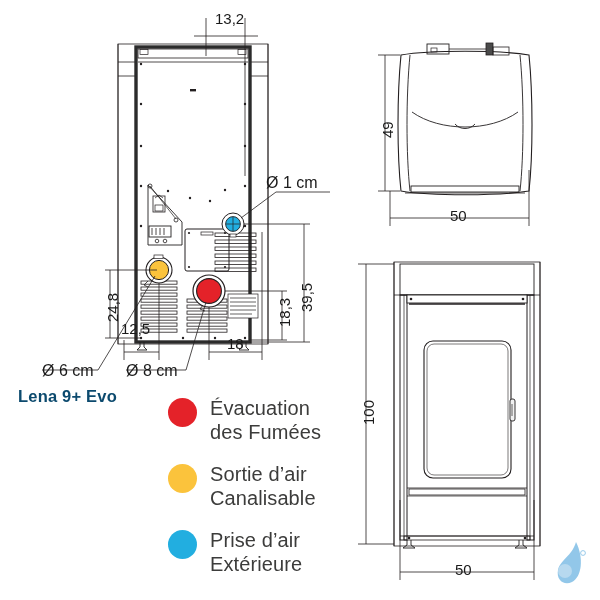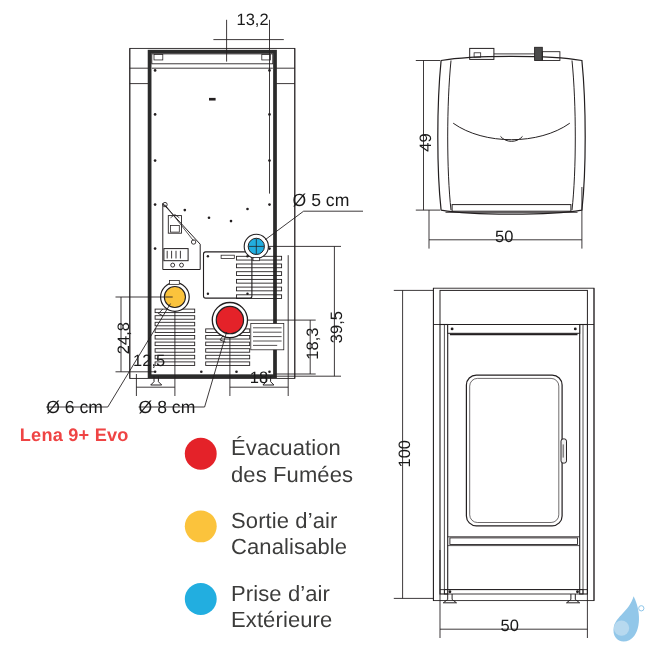--- a/index.html
+++ b/index.html
@@ -24,21 +24,21 @@
   .legend-label{
     font-size:20px;line-height:1.22;
     color:#3c3c3b;letter-spacing:0.1px;
     font-family:"Liberation Sans", sans-serif;
     white-space:pre-line;
   }
 
   
   .model-title{
     position:absolute;left:18px;top:387px;
-    font-size:16.5px;font-weight:bold;color:#ef4444;
+    font-size:16.5px;font-weight:bold;color:#0c4a6e;
     letter-spacing:0.2px;
   }
 
   
   .dim{
     position:absolute;
     font-size:15px;color:#1a1a1a;
     font-family:"Liberation Sans", sans-serif;
     white-space:nowrap;
   }
@@ -333,21 +333,21 @@
   <div class="dim vert" style="left:104px;top:322px;">24,8</div>
 
   <div class="dim" style="left:121px;top:320px;">12,5</div>
 
   <div class="dim" style="left:227px;top:335px;">18</div>
 
   <div class="dim vert" style="left:276px;top:327px;">18,3</div>
 
   <div class="dim vert" style="left:298px;top:312px;">39,5</div>
 
-  <div class="dia" style="left:266px;top:174px;">Ø 5 cm</div>
+  <div class="dia" style="left:266px;top:174px;">Ø 1 cm</div>
 
   <div class="dia" style="left:42px;top:362px;">Ø 6 cm</div>
 
   <div class="dia" style="left:126px;top:362px;">Ø 8 cm</div>
 
   <div class="model-title">Lena 9+ Evo</div>
 
   <div class="dim vert" style="left:379px;top:138px;">49</div>
 
   <div class="dim" style="left:450px;top:207px;">50</div>

